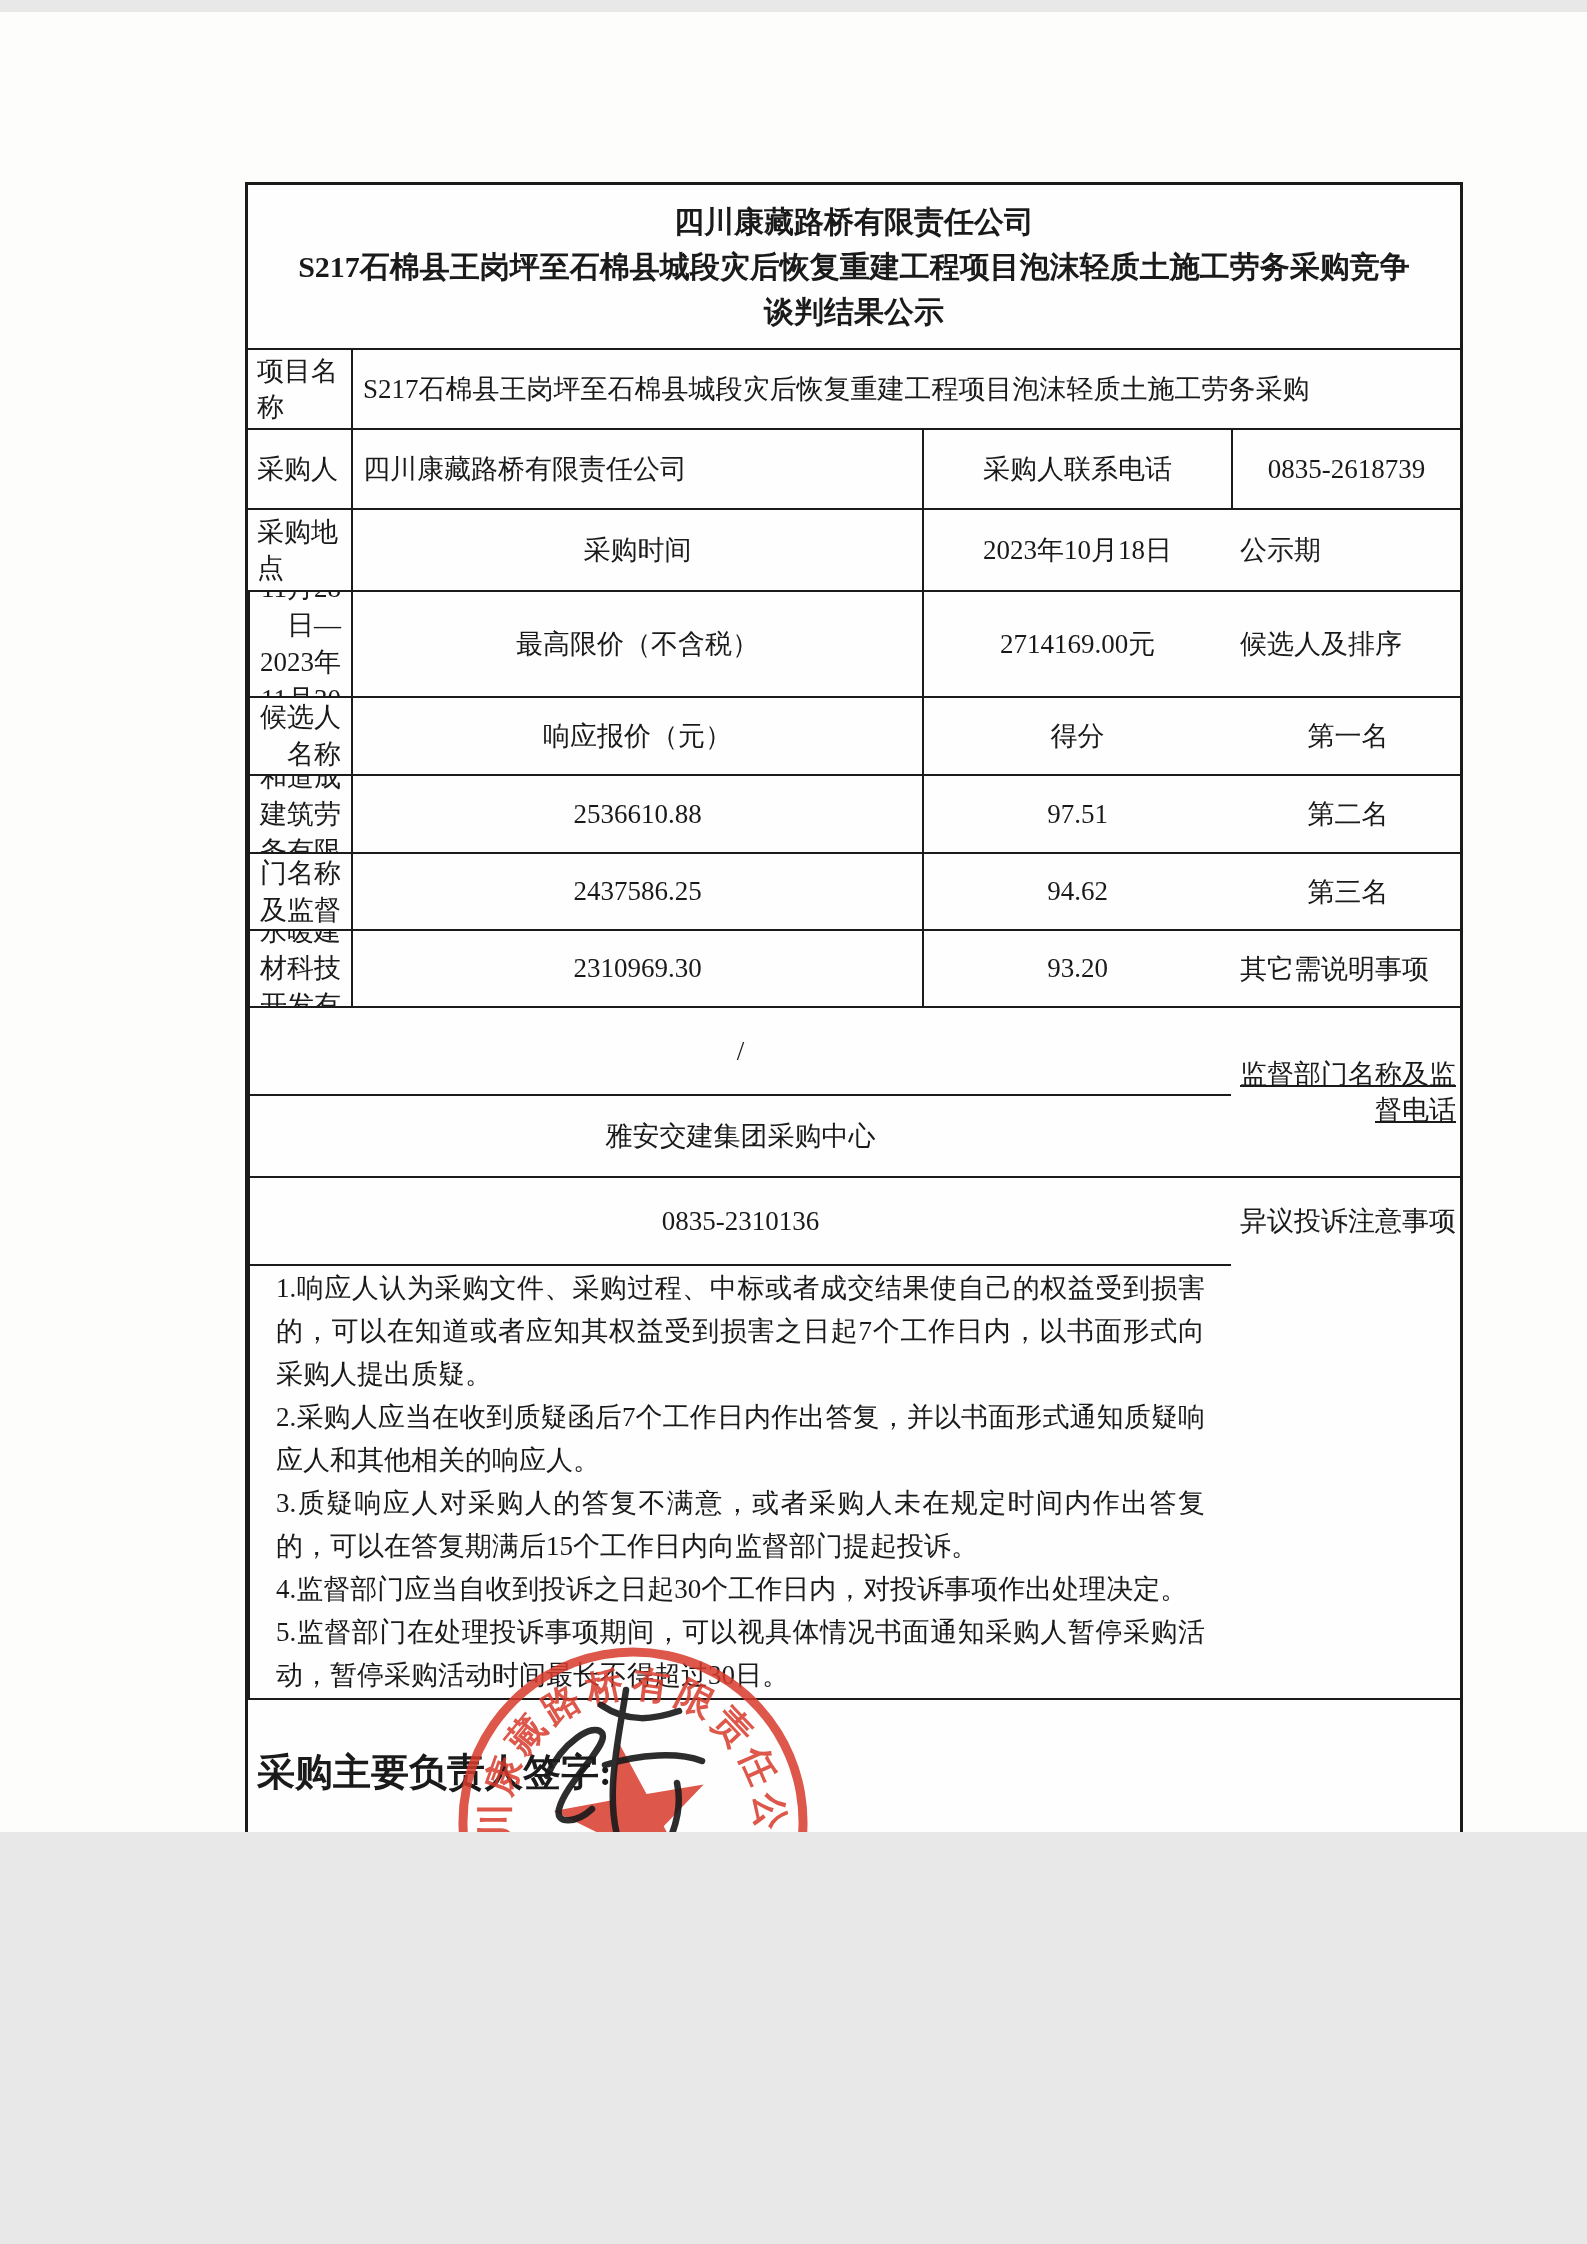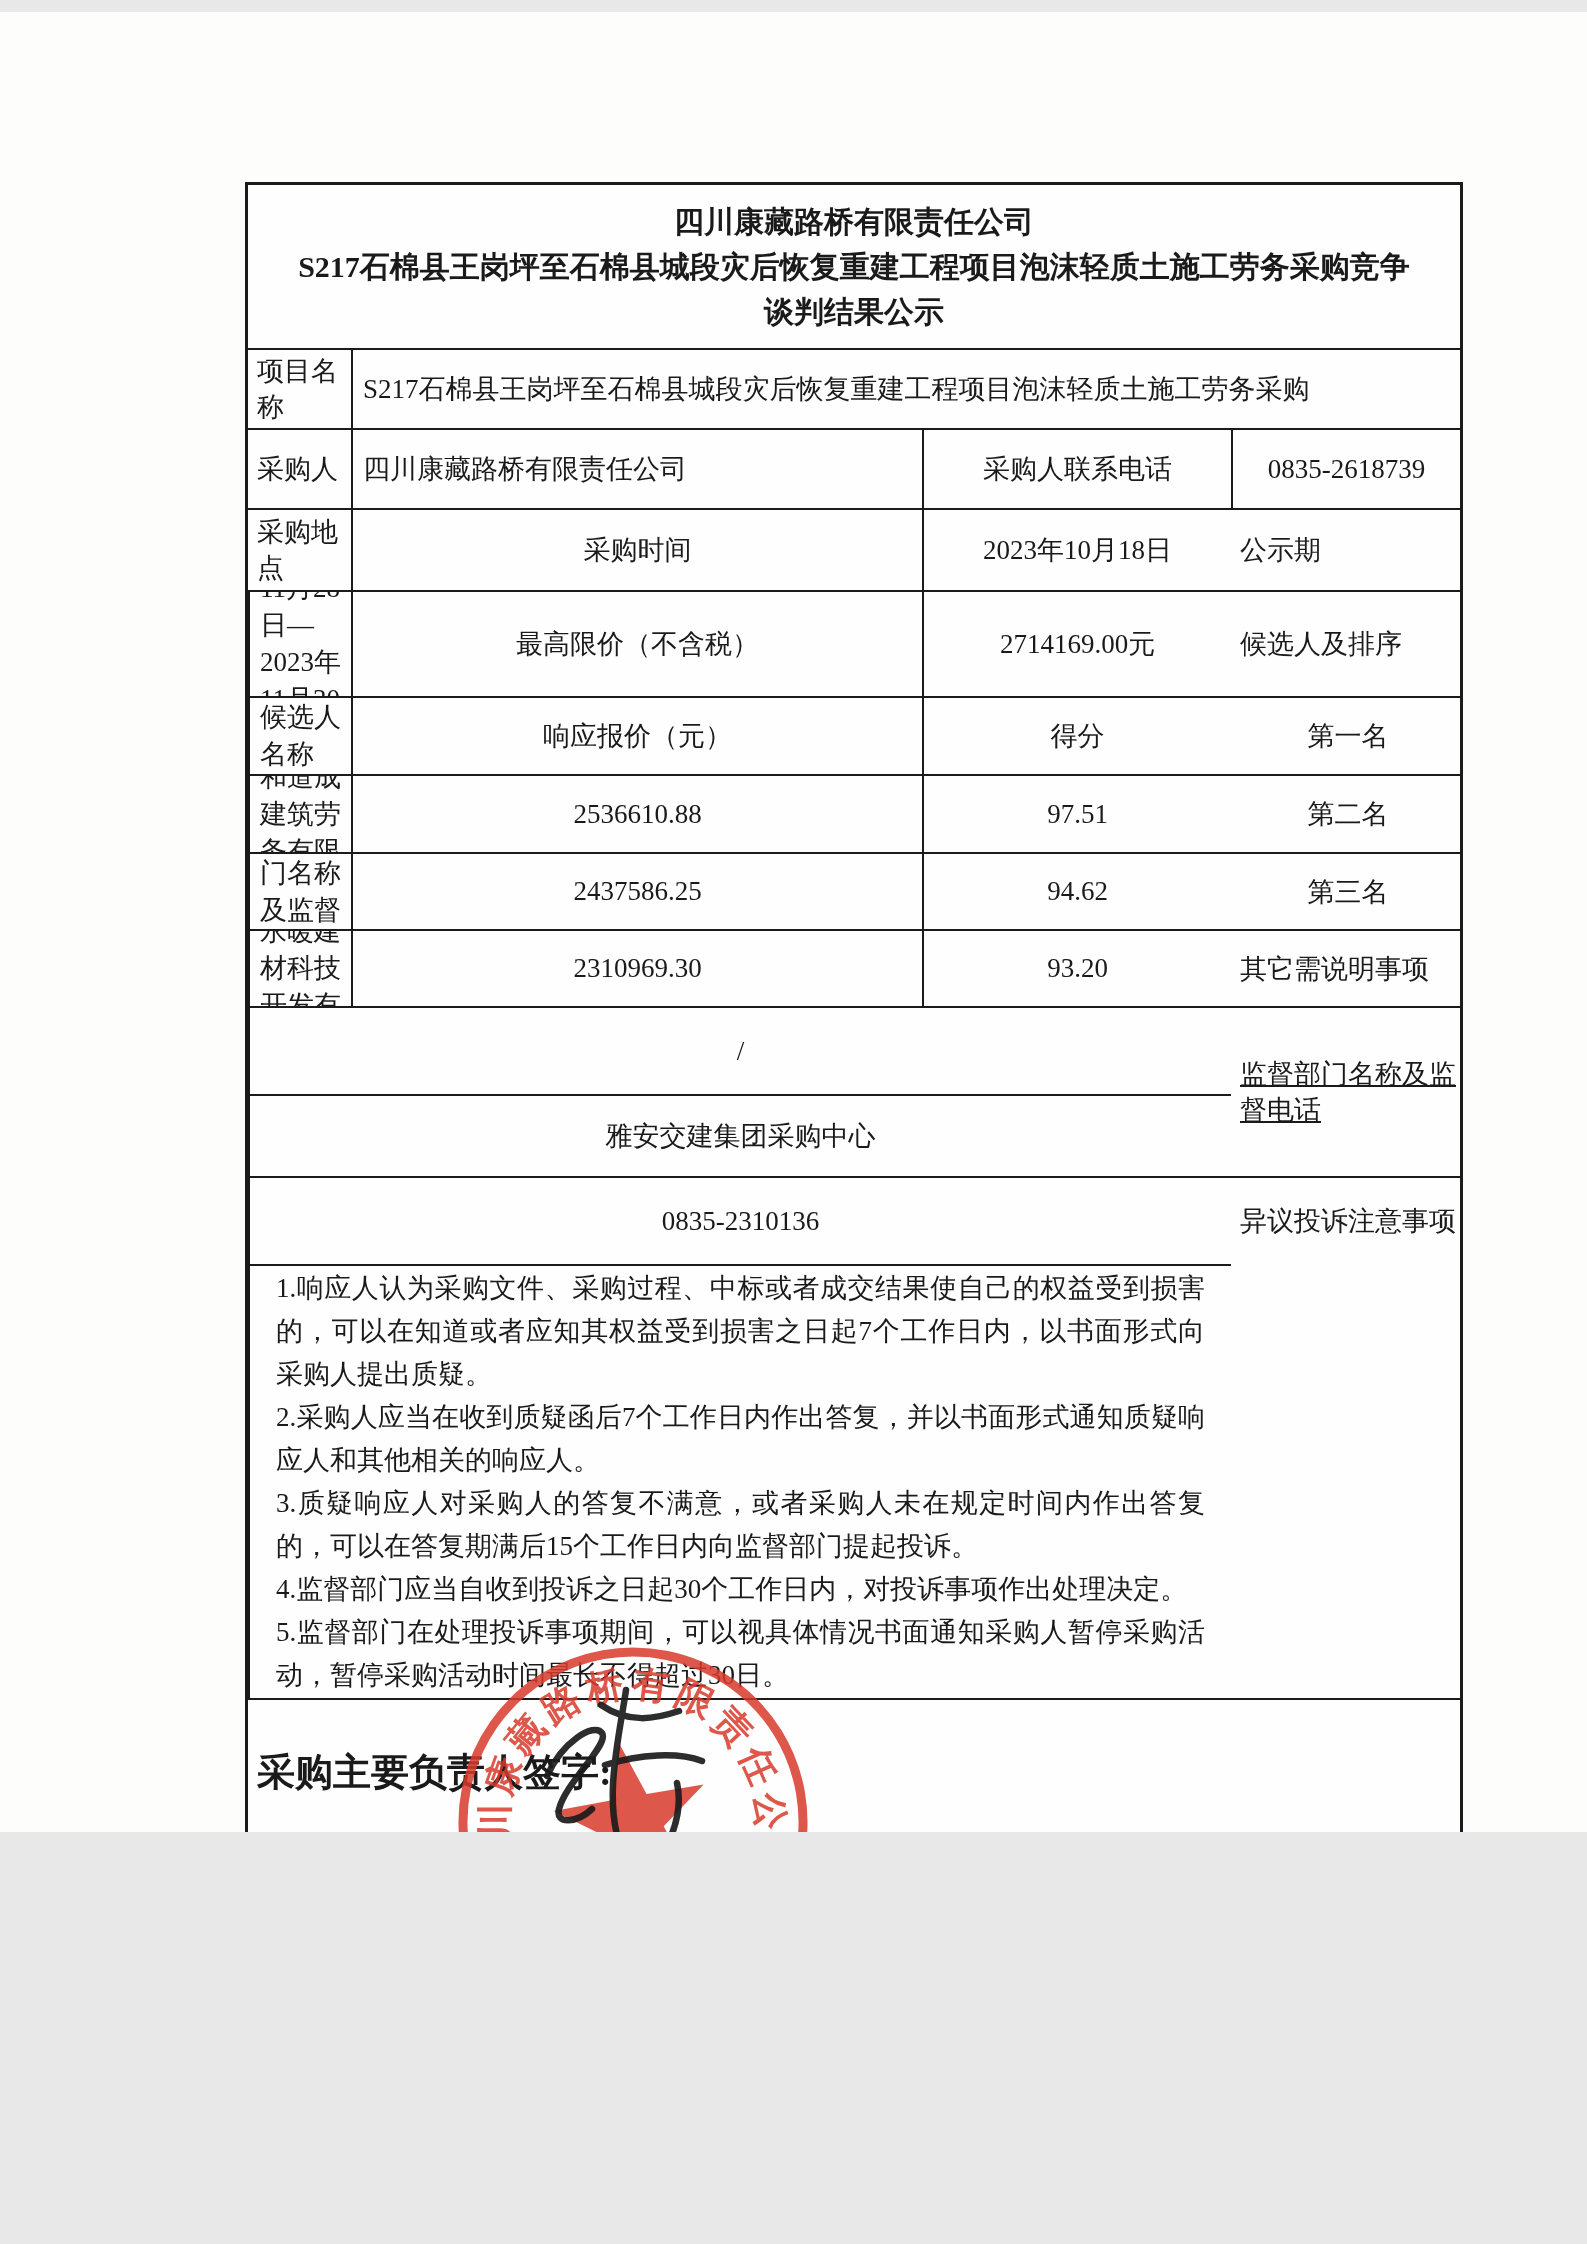--- a/index.html
+++ b/index.html
@@ -21,21 +21,21 @@
     border-top:2.5px solid #1b1b1b; border-left:2.5px solid #1b1b1b;
     font-size:27px; line-height:37px; padding:4px 10px;
     overflow:hidden;
   }
   .nb-l { border-left:none; }
   .nb-t { border-top:none; }
   .sp3 { grid-column:span 3; }
   .sp4 { grid-column:span 4; }
   .rsp2 { grid-row:span 2;text-decoration:underline; }
   .label { padding:4px 4px 4px 9px; line-height:36px; }
-  .center { justify-content:center; text-align:left; }
+  .center { justify-content:center; text-align:right; }
   .left { justify-content:flex-start; text-align:left; }
   .justify { text-align:justify; }
   .title-block { flex-direction:column; justify-content:center; text-align:center; padding:6px 4px; }
   .title-line { font-weight:bold; font-size:30px; line-height:45px; white-space:nowrap; }
   .notice { display:block; padding:18px 16px; line-height:43px; align-self:center; }
   .notice p { margin:0; }
   .sig-row { padding-left:9px; font-size:38px;font-weight:bold; }
   .overlay { position:absolute; left:0; top:0; pointer-events:none; }
 </style>
 </head>

